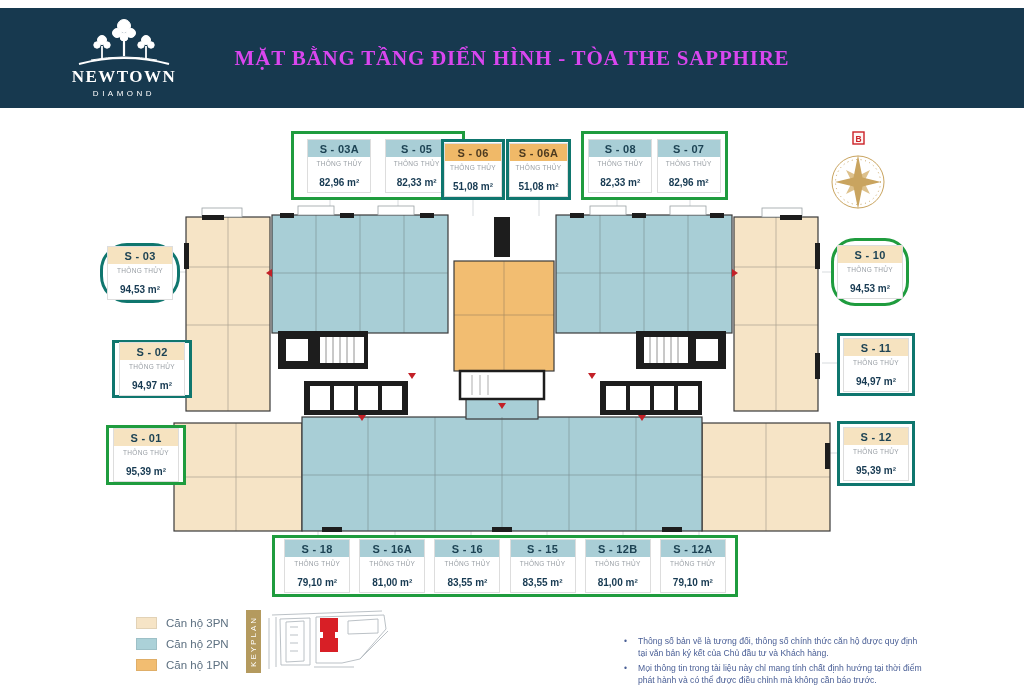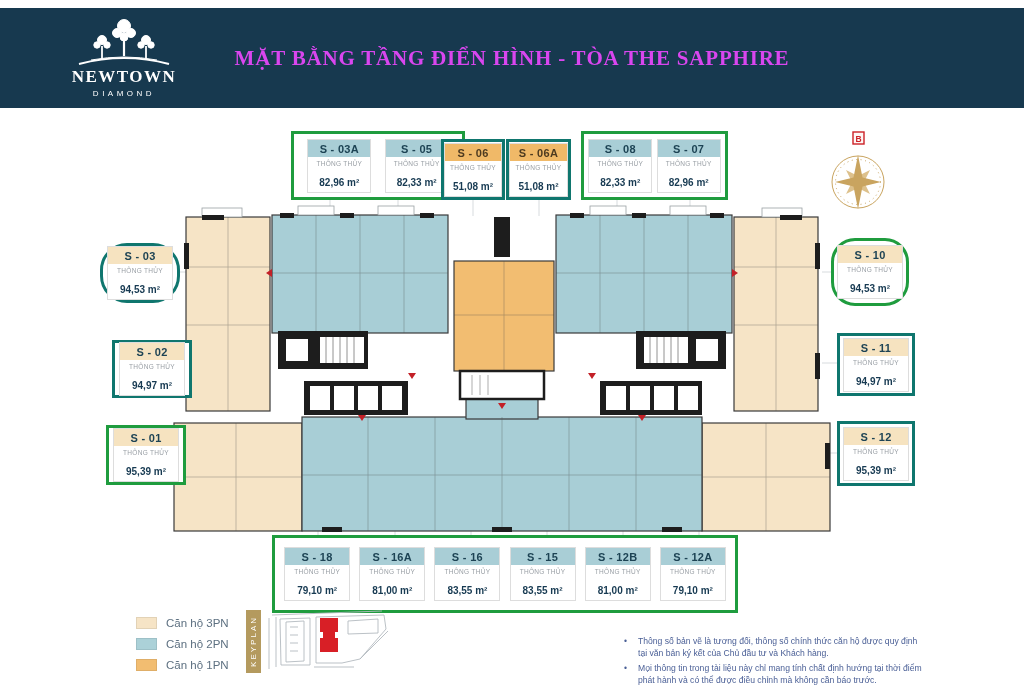--- a/index.html
+++ b/index.html
@@ -317,21 +317,21 @@
     </div>
   </div>
   <div class="ubox red" style="left:837px;top:421px;width:78px;height:65px;">
     <div class="chip" style="width:64px">
       <div class="chip-h t3PN">S - 12</div>
       <div class="chip-s">THÔNG THỦY</div>
       <div class="chip-a">95,39 m²</div>
     </div>
   </div>
 
-  <div class="ubox green" style="left:272px;top:535px;width:466px;height:78px;">
+  <div class="ubox green" style="left:272px;top:535px;width:466px;height:62px;">
     <div class="chip" style="width:64px">
       <div class="chip-h t2PN">S - 18</div>
       <div class="chip-s">THÔNG THỦY</div>
       <div class="chip-a">79,10 m²</div>
     </div>
     <div class="chip" style="width:64px">
       <div class="chip-h t2PN">S - 16A</div>
       <div class="chip-s">THÔNG THỦY</div>
       <div class="chip-a">81,00 m²</div>
     </div>

